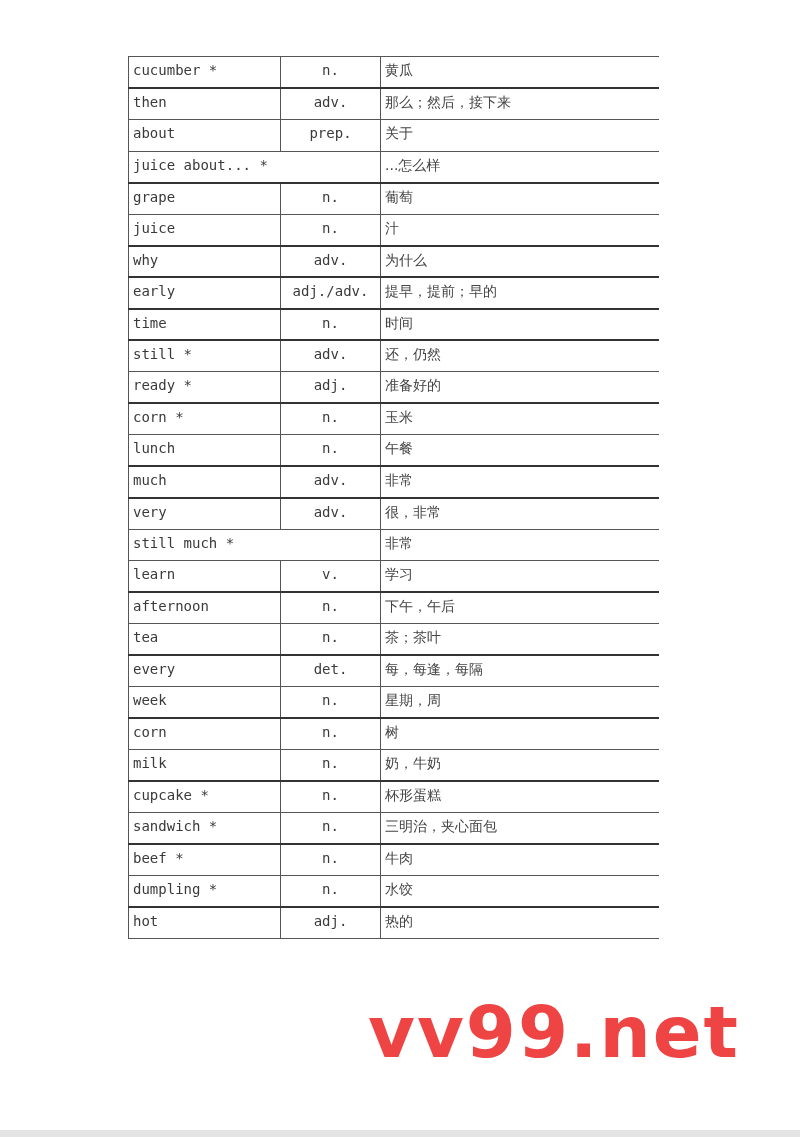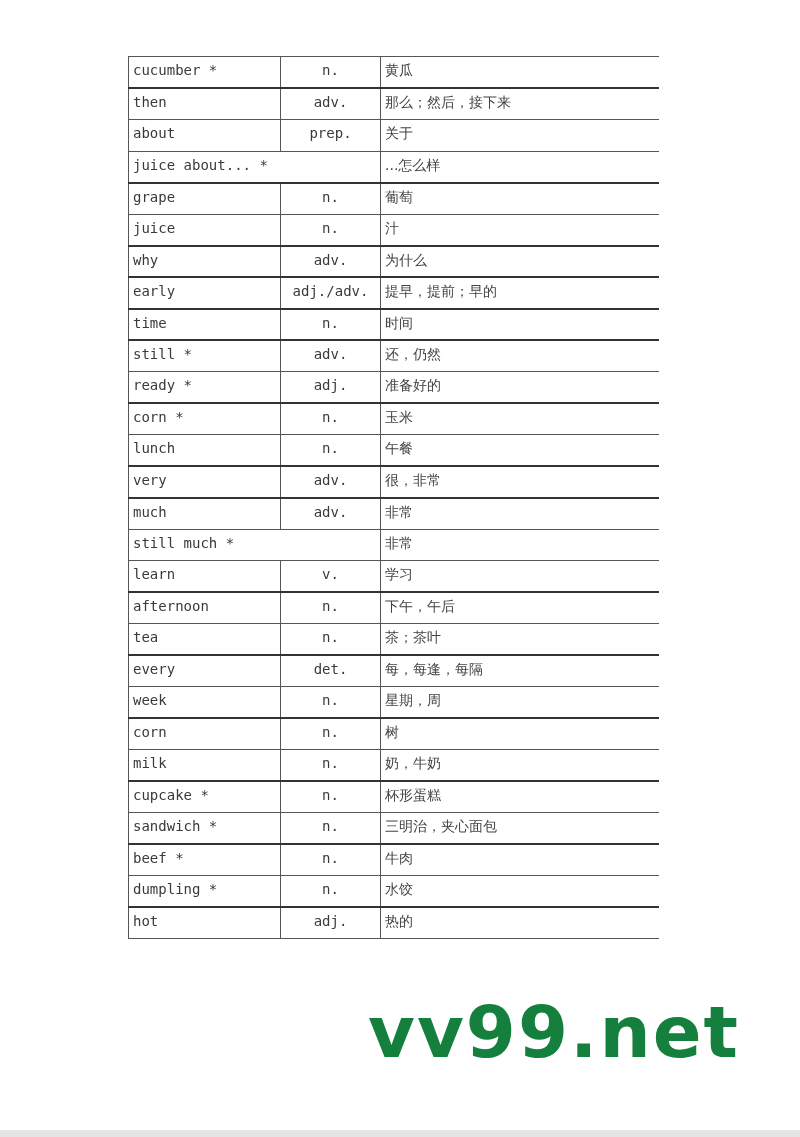--- a/index.html
+++ b/index.html
@@ -17,21 +17,21 @@
     border-top: 1px solid #555; border-bottom: 1px solid #555;
     white-space: nowrap; overflow: hidden; color: #3a3a3a;
   }
   .vocab-table tr.thick td { border-top: 2px solid #333; }
   .vocab-table td.word { width: 152px; border-left: 1px solid #555; border-right: 1px solid #555; }
   .vocab-table td.pos { width: 100px; text-align: center; padding-left: 0; border-right: 1px solid #555; }
   .vocab-table td.meaning { width: 278px; font-family: "DejaVu Sans", sans-serif; font-size: 14px; color: #444; }
   .vocab-table td.span2 { border-left: 1px solid #555; border-right: 1px solid #555; }
   .watermark {
     position: absolute; left: 368px; top: 990px; font-family: "DejaVu Sans", sans-serif;
-    font-weight: bold; font-size: 72px; color: #15803d; letter-spacing: 2px; pointer-events: none;
+    font-weight: bold; font-size: 72px; color: #ef4444; letter-spacing: 2px; pointer-events: none;
   }
   .bottom-strip { position: absolute; left: 0; bottom: 0; width: 800px; height: 7px; background: #e4e4e4; }
 </style>
 </head>
 <body>
 
 <table class="vocab-table">
   <tbody id="vocab-body">
       <tr>
         <td class="word">cucumber *</td>
@@ -91,28 +91,28 @@
         <td class="word">corn *</td>
         <td class="pos">n.</td>
         <td class="meaning">玉米</td>
       </tr>
       <tr>
         <td class="word">lunch</td>
         <td class="pos">n.</td>
         <td class="meaning">午餐</td>
       </tr>
       <tr class="thick">
+        <td class="word">much</td>
+        <td class="pos">adv.</td>
+        <td class="meaning">非常</td>
+      </tr>
+      <tr class="thick">
         <td class="word">very</td>
         <td class="pos">adv.</td>
         <td class="meaning">很，非常</td>
-      </tr>
-      <tr class="thick">
-        <td class="word">much</td>
-        <td class="pos">adv.</td>
-        <td class="meaning">非常</td>
       </tr>
       <tr>
         <td colspan="2" class="word span2">still much *</td>
         <td class="meaning">非常</td>
       </tr>
       <tr>
         <td class="word">learn</td>
         <td class="pos">v.</td>
         <td class="meaning">学习</td>
       </tr>

